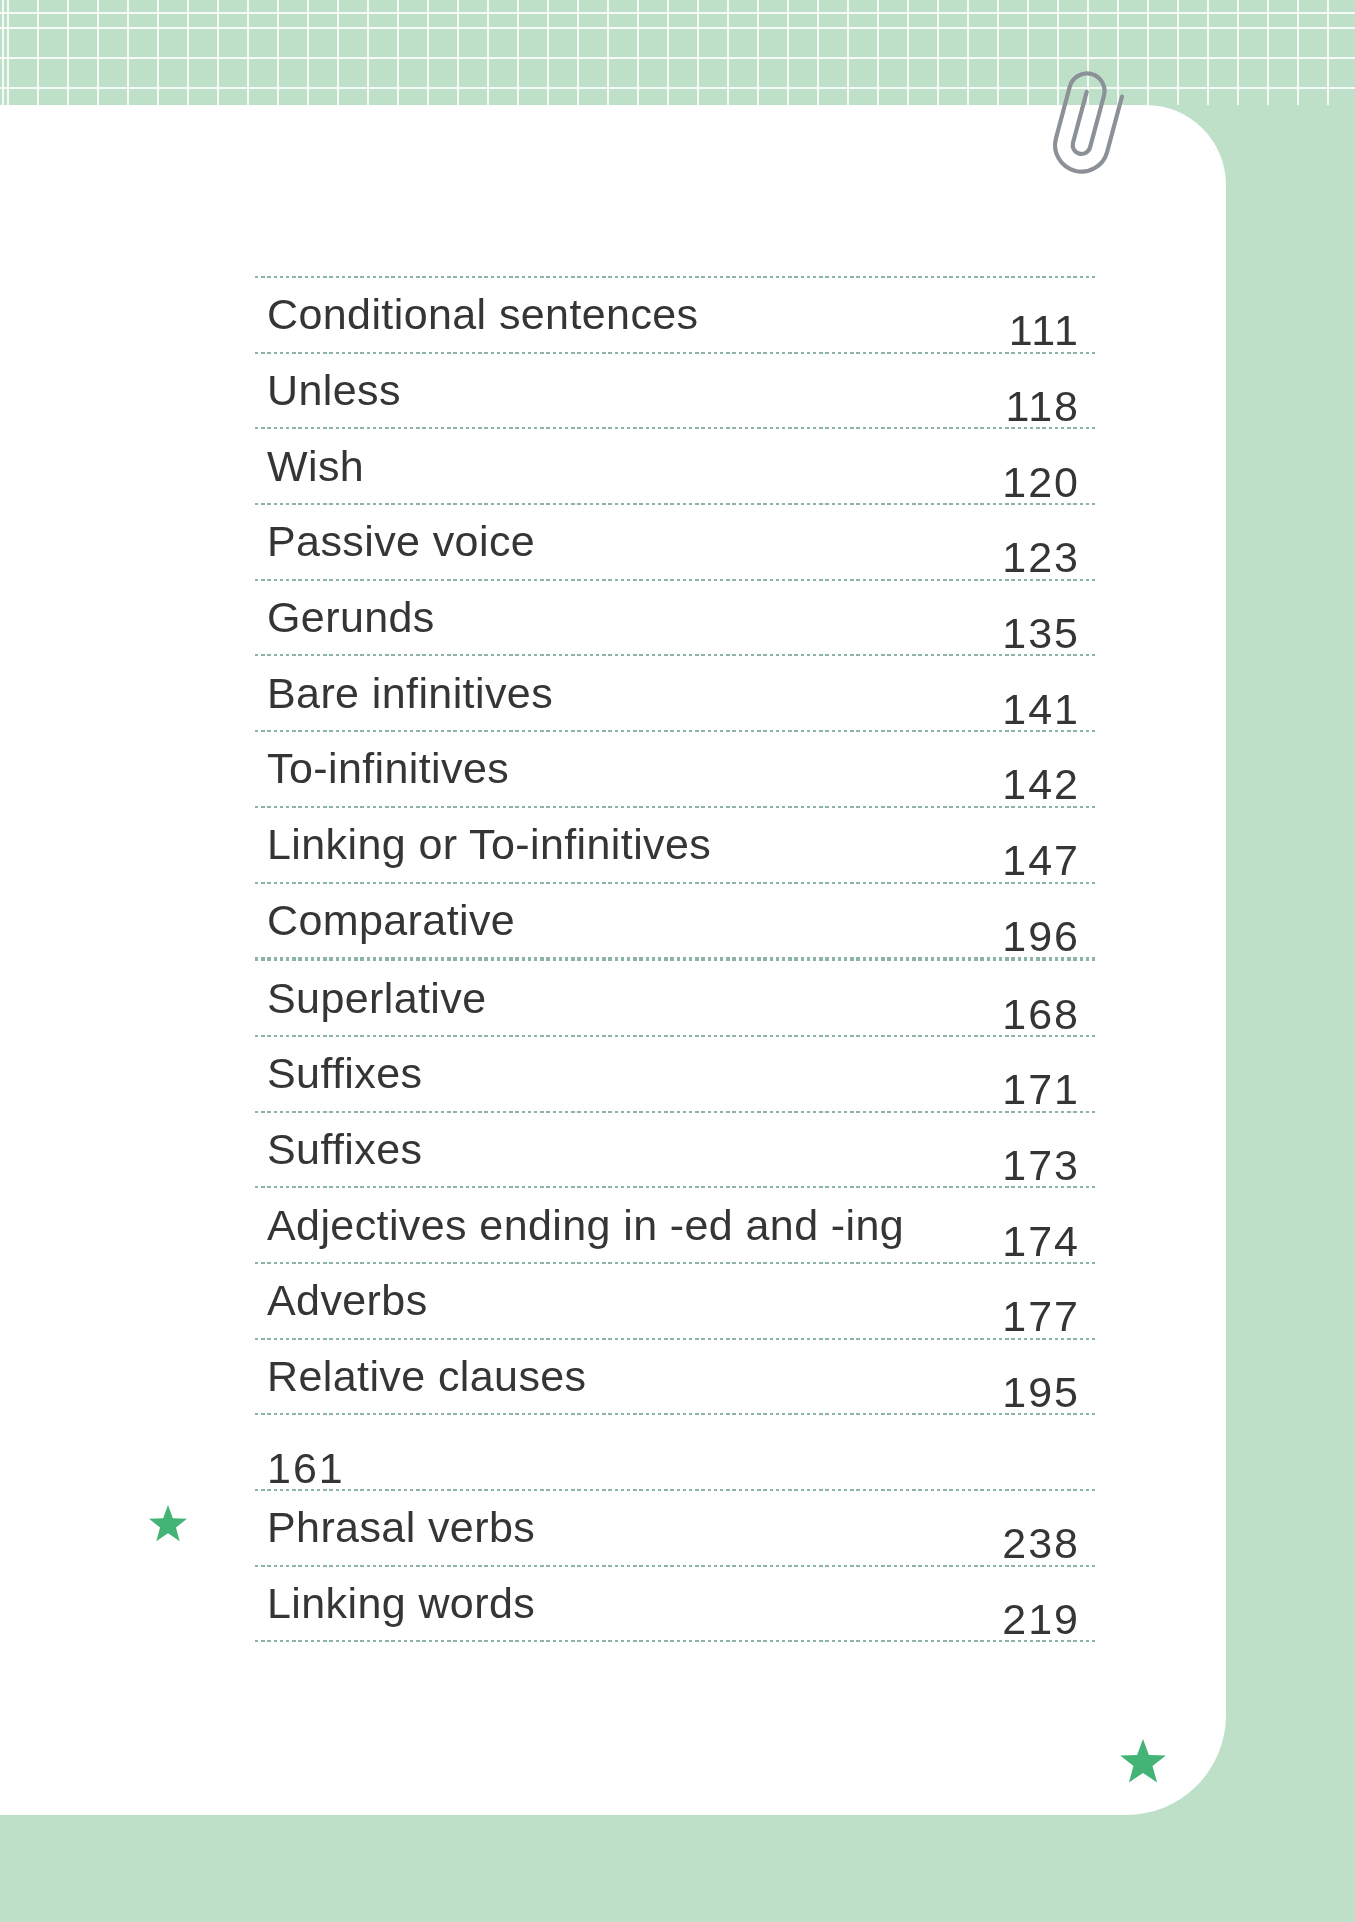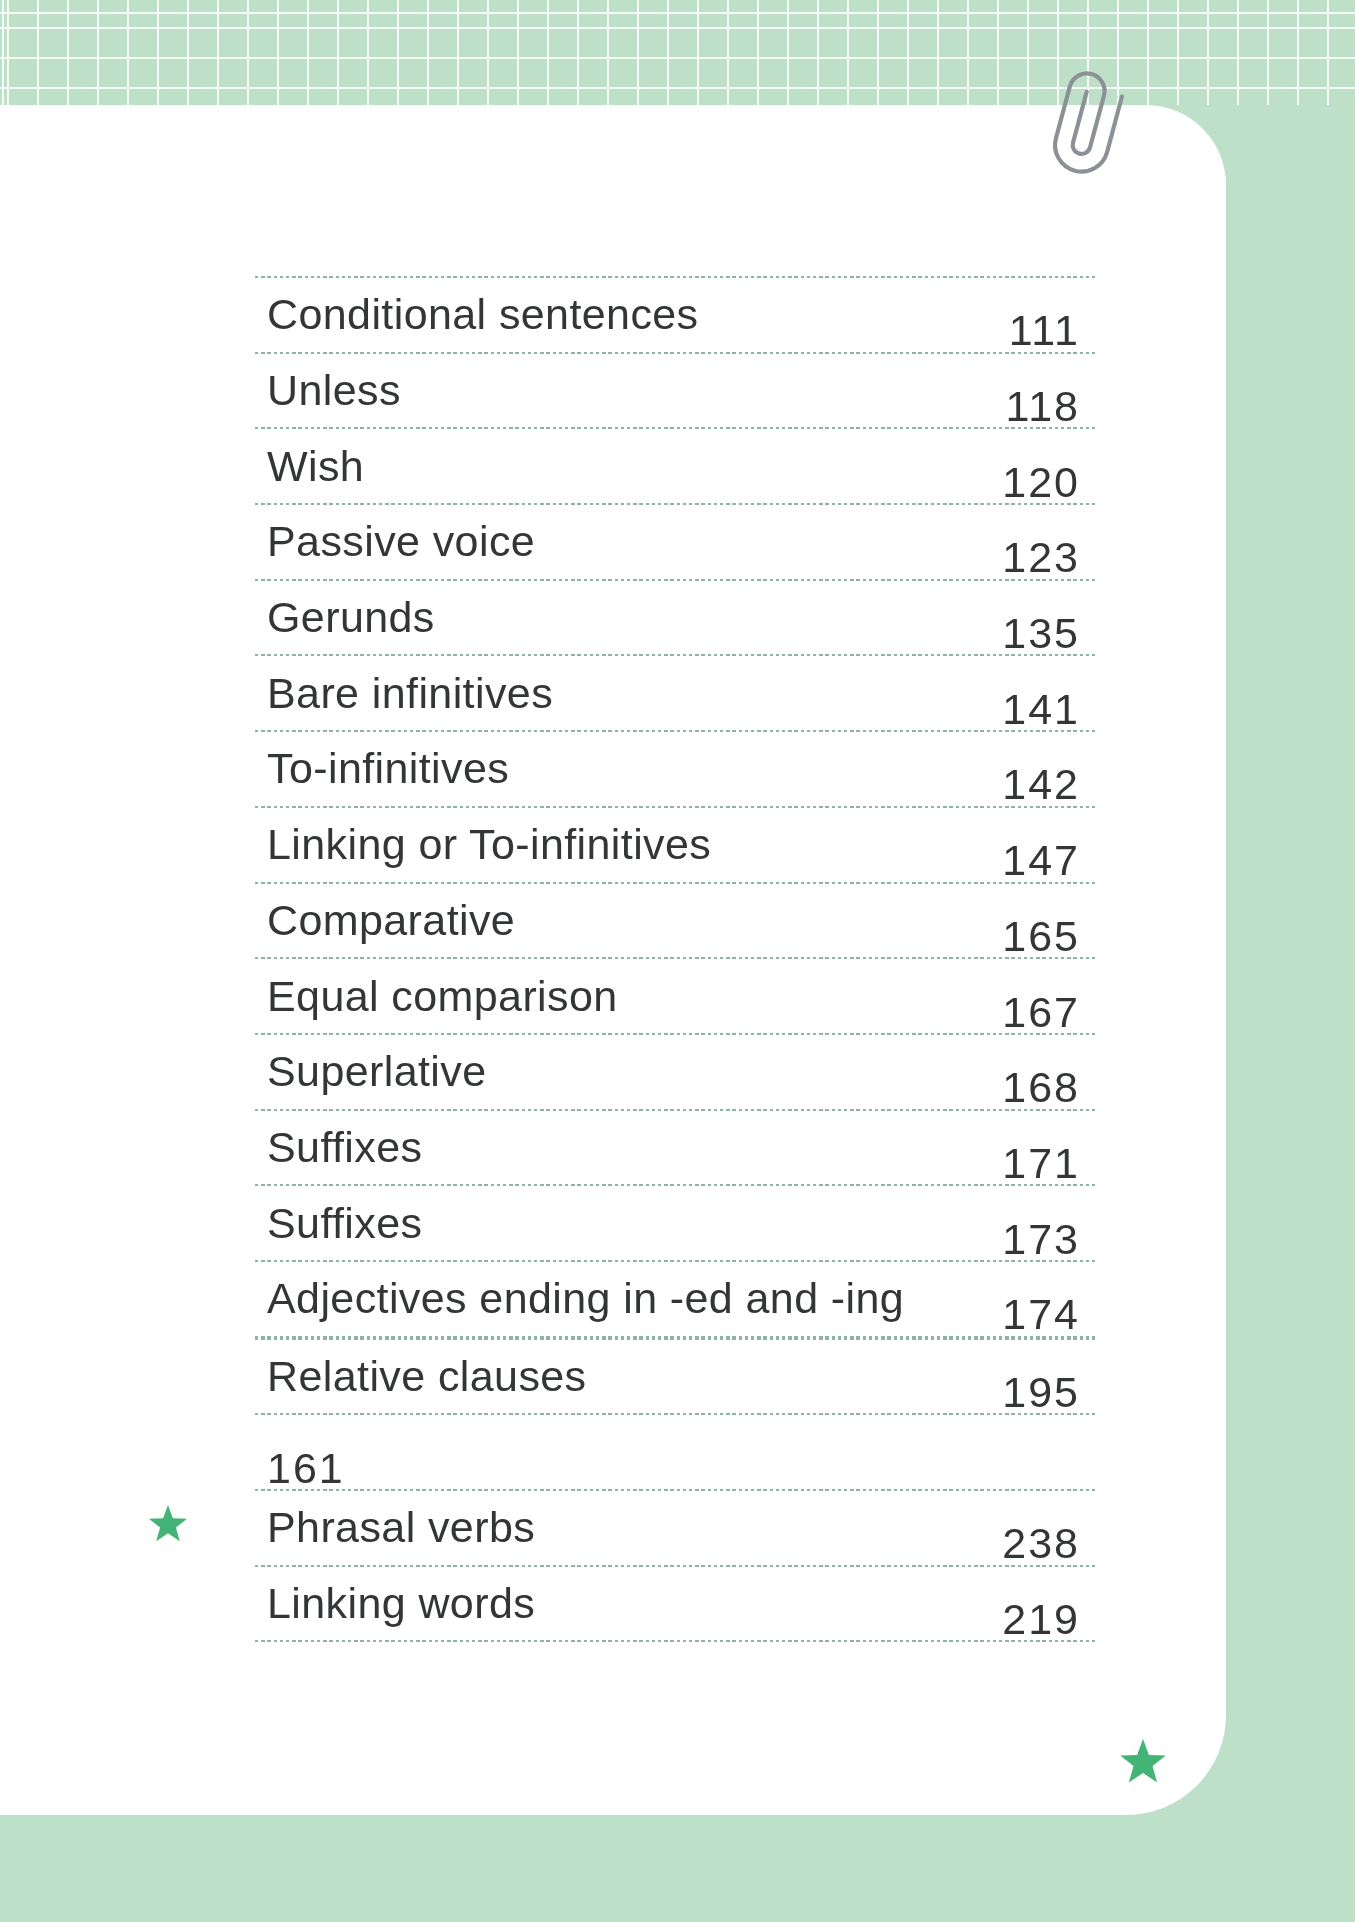--- a/index.html
+++ b/index.html
@@ -117,28 +117,24 @@
   <div class="dash"></div>
 
   <div class="toc-row">
     <span class="toc-label">Linking or To-infinitives</span>
     <span class="toc-page">147</span>
   </div>
   <div class="dash"></div>
 
   <div class="toc-row">
     <span class="toc-label">Comparative</span>
-    <span class="toc-page">165</span>
+    <span class="toc-page">196</span>
   </div>
   <div class="dash"></div>
 
-  <div class="toc-row">
-    <span class="toc-label">Equal comparison</span>
-    <span class="toc-page">167</span>
-  </div>
   <div class="dash"></div>
 
   <div class="toc-row">
     <span class="toc-label">Superlative</span>
     <span class="toc-page">168</span>
   </div>
   <div class="dash"></div>
 
   <div class="toc-row">
     <span class="toc-label">Suffixes</span>
@@ -151,20 +147,24 @@
     <span class="toc-page">173</span>
   </div>
   <div class="dash"></div>
 
   <div class="toc-row">
     <span class="toc-label">Adjectives ending in -ed and -ing</span>
     <span class="toc-page">174</span>
   </div>
   <div class="dash"></div>
 
+  <div class="toc-row">
+    <span class="toc-label">Adverbs</span>
+    <span class="toc-page">177</span>
+  </div>
   <div class="dash"></div>
 
   <div class="toc-row">
     <span class="toc-label">Relative clauses</span>
     <span class="toc-page">195</span>
   </div>
   <div class="dash"></div>
 
   <div class="toc-row">
     <span class="toc-page">161</span>

